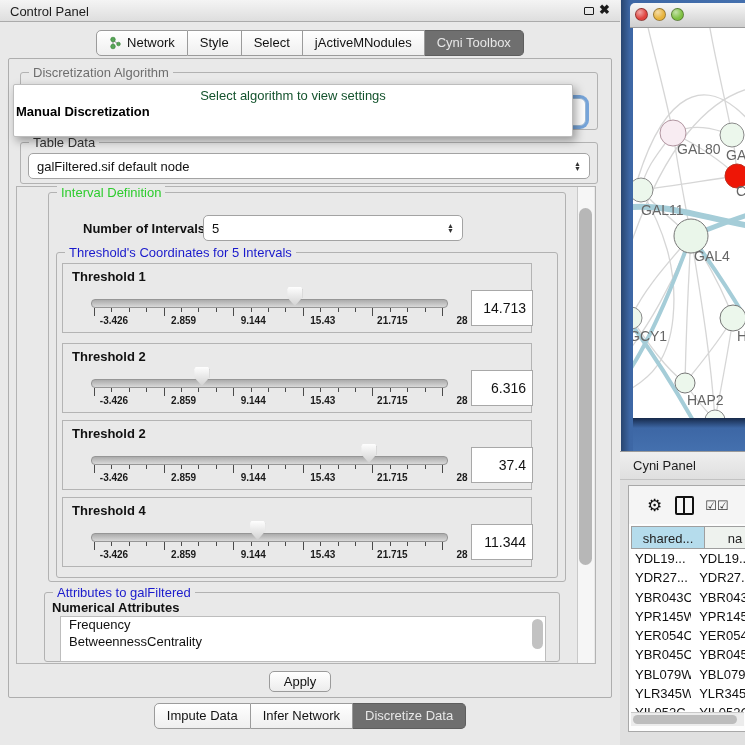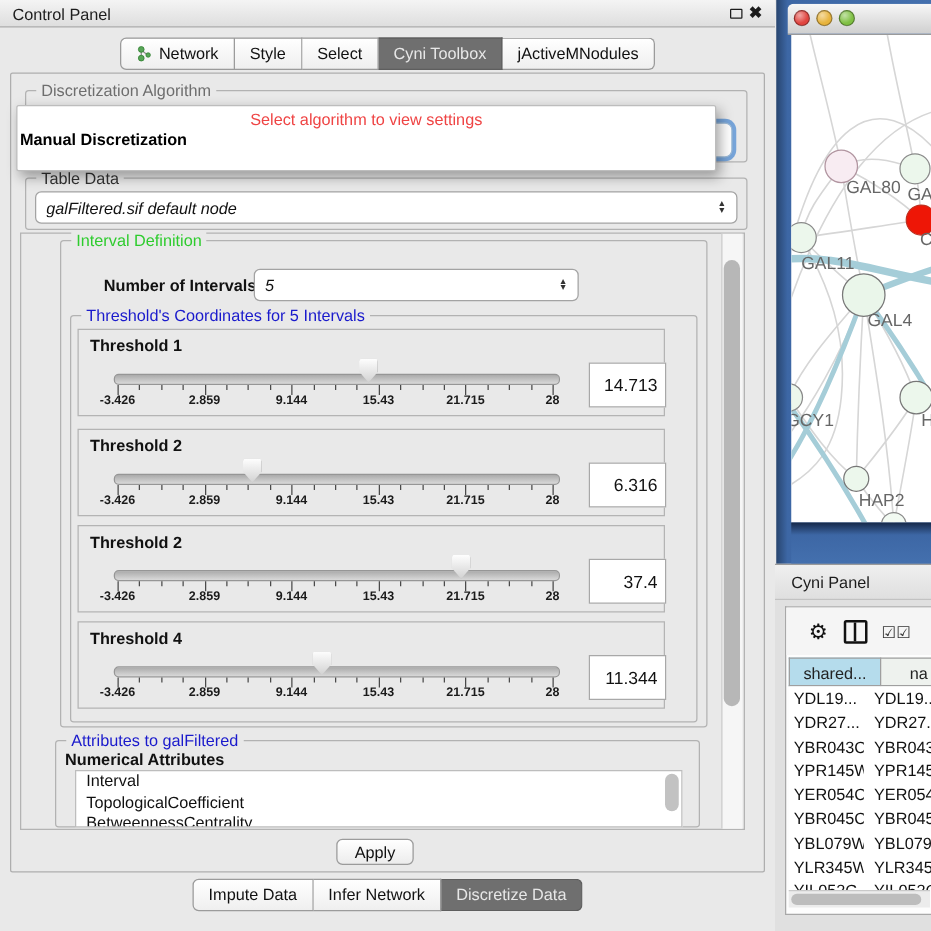--- a/index.html
+++ b/index.html
@@ -26,49 +26,49 @@
   
   .group{border:1px solid #b2b2b2;border-radius:3px;background:#e9e9e9;}
   .gtitle{position:absolute;top:-8px;left:8px;background:#e9e9e9;padding:0 4px;font-size:13px;white-space:nowrap;}
   .gtitle.gray{color:#6e6e6e;}
   .gtitle.green{color:#2ecc2e;}
   .gtitle.blue{color:#1a1acc;}
   .gtitle.dark{color:#333;}
 
   .combo{background:#fff;border:1px solid #a3a3a3;border-radius:5px;font-size:13px;color:#111;
          display:flex;align-items:center;padding:0 8px;}
-  .combo .cv{flex:1;overflow:hidden;white-space:nowrap;font-style:italic;}
+  .combo .cv{flex:1;overflow:hidden;white-space:nowrap;}
   .stepper{display:flex;flex-direction:column;line-height:5px;font-size:7px;color:#333;margin-left:4px;}
 
   
   .focus-combo{left:28px;top:98px;width:558px;height:28px;background:#fdfdfd;border:1px solid #9bb9d6;
                border-radius:6px;box-shadow:0 0 0 3px rgba(98,152,214,.85);z-index:5;}
 
   .popup{left:13px;top:84px;width:560px;height:53px;background:#fff;border:1px solid #bdbdbd;border-radius:2px;
          box-shadow:3px 4px 10px rgba(0,0,0,.35);z-index:20;overflow:hidden;}
-  .popup .ph{position:absolute;left:0;top:3px;width:100%;text-align:center;font-size:13px;color:#ef4444;}
+  .popup .ph{position:absolute;left:0;top:3px;width:100%;text-align:center;font-size:13px;color:#14532d;}
   .popup .opt{position:absolute;left:2px;font-size:13px;color:#000;white-space:nowrap;}
 
   
   .scrollpane{left:16px;top:186px;width:580px;height:478px;border:1px solid #b3b3b3;background:#e9e9e9;overflow:hidden;}
   .vscroll{left:577px;top:187px;width:17px;height:476px;background:#f6f6f6;border-left:1px solid #c9c9c9;z-index:4;}
   .vthumb{left:579px;top:208px;width:13px;height:357px;background:#b7b7b7;border-radius:7px;z-index:5;}
 
   .num-label{font-size:13px;font-weight:bold;color:#111;}
 
   
   .tbox{position:absolute;left:62px;width:470px;height:70px;border:1px solid #b4b4b4;background:#e9e9e9;box-sizing:border-box;}
   .tbox .tname{position:absolute;left:9px;top:5px;font-size:13px;font-weight:bold;color:#111;}
   .track{position:absolute;left:28px;top:35px;width:355px;height:7px;border-radius:4px;
          background:linear-gradient(#ababab,#d9d9d9);border:1px solid #969696;}
   .thumb{position:absolute;top:23px;width:15px;height:19px;background:linear-gradient(#fefefe,#d2d2d2);
          clip-path:polygon(8% 0,92% 0,100% 12%,100% 55%,50% 100%,0 55%,0 12%);
          filter:drop-shadow(0 0 1px #7a7a7a);}
   .tick{position:absolute;width:1px;background:#4a4a4a;}
-  .ticklabel{position:absolute;top:51px;font-size:10px;font-weight:600;color:#1a1a1a;transform:translateX(-50%);white-space:nowrap;}
+  .ticklabel{position:absolute;top:51px;font-size:10px;font-weight:600;color:#1a1a1a;transform:translateX(-50%);white-space:nowrap;margin-left:20px;}
   .vbox{position:absolute;left:408px;top:26px;width:54px;height:34px;background:#fff;border:1px solid #a8a8a8;
         font-size:14px;color:#111;text-align:right;line-height:34px;padding-right:6px;}
 
   
   .attr-list{left:60px;top:616px;width:486px;height:46px;background:#fff;border:1px solid #bdbdbd;overflow:hidden;z-index:2;}
   .attr-item{font-size:13px;color:#111;padding-left:8px;line-height:16.5px;white-space:nowrap;}
   .lscroll{position:absolute;right:2px;top:2px;width:11px;height:30px;background:#c2c2c2;border-radius:6px;}
 
   .apply-btn{left:269px;top:671px;width:62px;height:21px;background:linear-gradient(#ffffff,#ececec);
              border:1px solid #9b9b9b;border-radius:5px;font-size:13px;color:#111;text-align:center;line-height:20px;z-index:3;}
@@ -121,25 +121,25 @@
           <circle cx="9.5" cy="8" r="1.8"></circle>
         </svg>
         <span>Network</span>
       </div>
       <div class="tab">
         <span>Style</span>
       </div>
       <div class="tab">
         <span>Select</span>
       </div>
+      <div class="tab">
+        <span>jActiveMNodules</span>
+      </div>
       <div class="tab sel">
         <span>Cyni Toolbox</span>
-      </div>
-      <div class="tab">
-        <span>jActiveMNodules</span>
       </div>
     </div>
 
   <div class="abs main-panel"></div>
 
   <div class="abs group" style="left:20px;top:72px;width:578px;height:58px;">
     <span class="gtitle gray">Discretization Algorithm</span>
   </div>
   <div class="abs focus-combo"></div>
 
@@ -311,22 +311,21 @@
         <div class="thumb" style="left: 187.058px;"></div>
         <div class="vbox">11.344</div>
       </div>
     </div>
 
   <div class="abs group" style="left:44px;top:592px;width:516px;height:70px;z-index:1;">
     <span class="gtitle blue">Attributes to galFiltered</span>
   </div>
   <div class="abs num-label" style="left:52px;top:600px;z-index:2;">Numerical Attributes</div>
   <div class="abs attr-list" id="attr-list">
-      <div class="attr-item">Interval</div>
-      <div class="attr-item">TopologicalCoefficient</div>
+      <div class="attr-item">Frequency</div>
       <div class="attr-item">BetweennessCentrality</div>
       <div class="lscroll"></div>
     </div>
 
   <div class="abs apply-btn">Apply</div>
 
   <div class="abs tabbar2" id="bottom-tabbar">
       <div class="tab">
         <span>Impute Data</span>
       </div>

